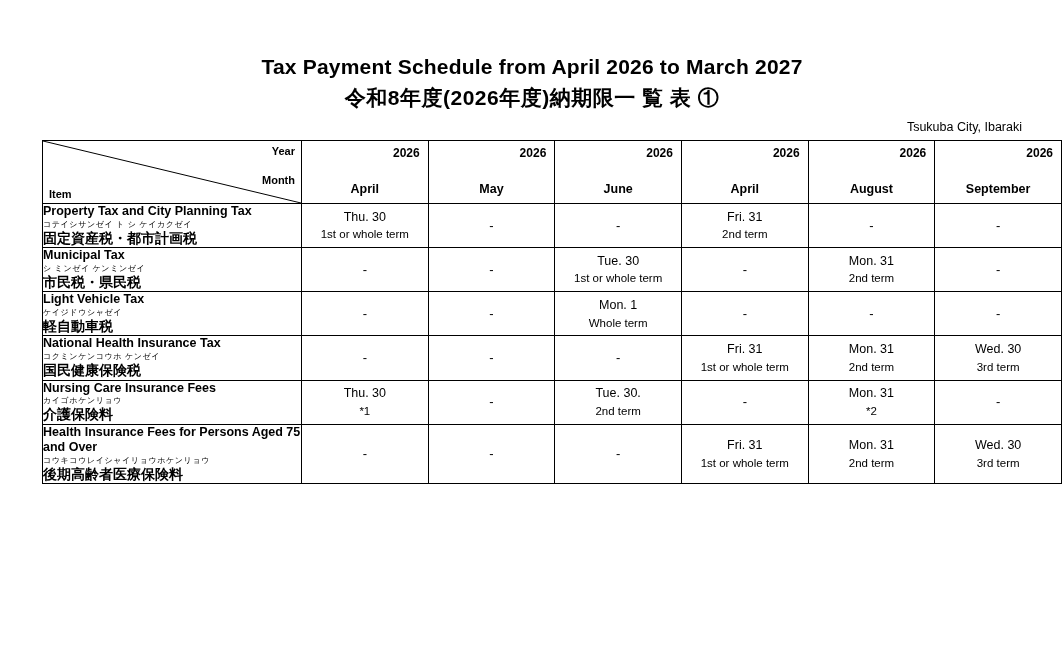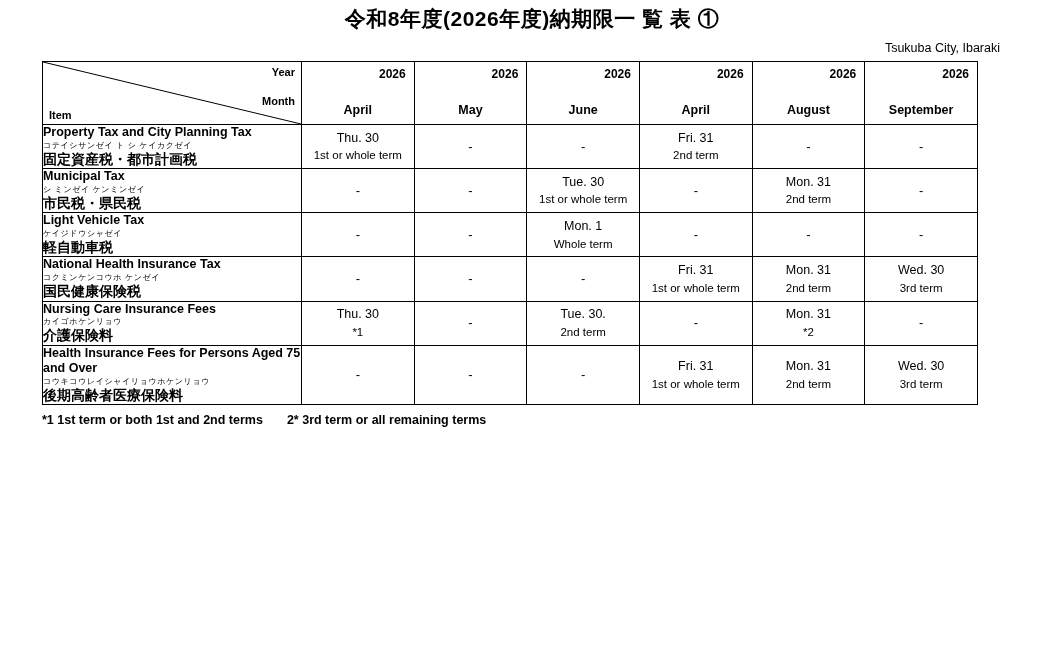--- a/index.html
+++ b/index.html
@@ -46,27 +46,27 @@
   .title-jp {
     font-size: 21px;
     font-weight: bold;
     letter-spacing: 0.5px;
     margin-top: 1px;
   }
   .city-line {
     text-align: right;
     font-size: 12.5px;
     margin-top: 12px;
-    padding-right: 64px;
+    padding-right: 42px;
   }
   table.sched {
     border-collapse: collapse;
     margin-left: 42px;
     margin-top: 6px;
-    width: 936px;
+    width: 1020px;
     table-layout: fixed;
   }
   table.sched th, table.sched td {
     border: 1px solid #000000;
     vertical-align: middle;
     padding: 0;
   }
   .hdr-corner {
     width: 258px;
     height: 62px;
@@ -165,20 +165,21 @@
   .footnotes span.fn2 {
     display: inline-block;
     margin-left: 24px;
   }
 </style>
 </head>
 <body>
 
 <div class="page">
 
+  <div class="title-main">Tax Payment Schedule from April 2026 to March 2027</div>
 
   <div class="title-jp-wrap">
     <div class="title-jp">令和8年度(2026年度)納期限一 覧 表 ①</div>
   </div>
 
   <div class="city-line">Tsukuba City, Ibaraki</div>
 
   <table class="sched">
     <thead>
       <tr>
@@ -384,17 +385,14 @@
         </td>
         <td class="val-cell">
           <span class="val-bold">Wed. 30</span>
           <span class="val-sub">3rd term</span>
         </td>
       </tr>
 
     </tbody>
   </table>
 
-  <div class="footnotes">
-    <span>*1 1st term or both 1st and 2nd terms</span><span class="fn2">2* 3rd term or all remaining terms</span>
-  </div>
 
 </div>
 
 </body></html>

